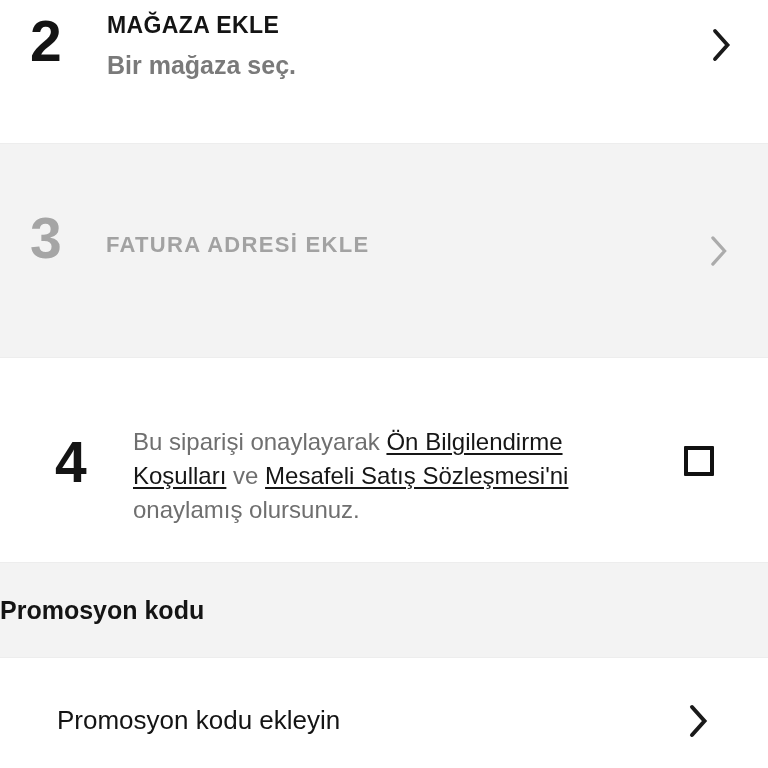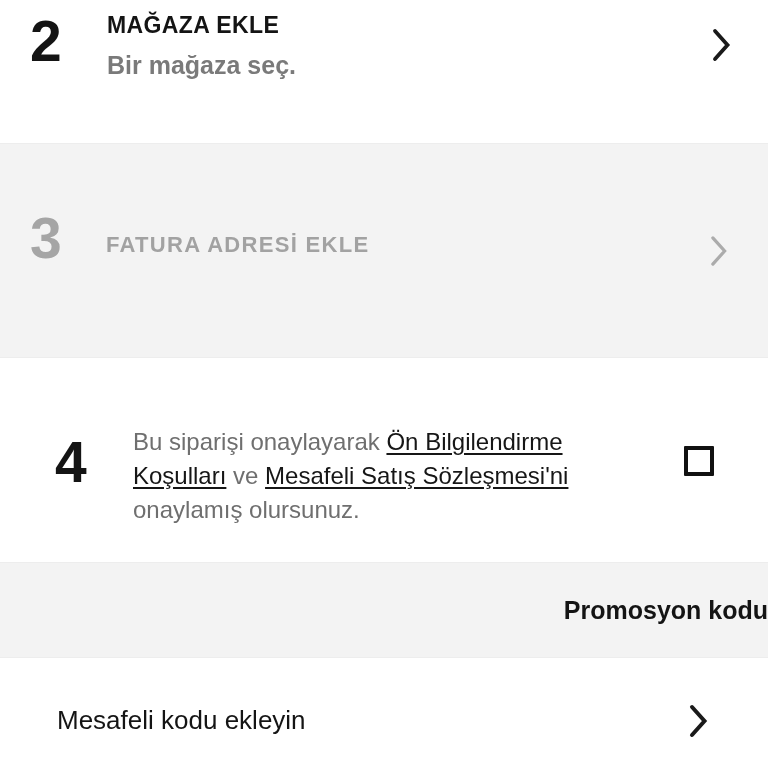--- a/index.html
+++ b/index.html
@@ -38,21 +38,21 @@
   .sec-terms .para { position:absolute; left:133px; top:52px; width:492px;
     font-size:24px; line-height:34px; color:#6f6f6f;margin-top:15px; }
   .sec-terms .para a { color:#161616; text-decoration:underline;
     text-underline-offset:3px; text-decoration-thickness:1.5px; cursor:pointer; }
   .checkbox { position:absolute; left:684px; top:88px; width:30px; height:30px;
     border:4px solid #111111; border-radius:1px; background:#ffffff; cursor:pointer; }
 
   
   .promo-header { position:absolute; top:562px; left:0; width:768px; height:96px;
     background:#f3f3f3; border-top:1px solid #ededed; border-bottom:1px solid #ededed;
-    display:flex; align-items:center; justify-content:flex-end; }
+    display:flex; align-items:center; justify-content:flex-start; }
   .promo-header .hdr { font-size:25px; font-weight:700; color:#141414; }
 
   
   .promo-row { position:absolute; top:658px; left:0; width:768px; height:110px; background:#ffffff; }
   .promo-row .label { position:absolute; left:57px; top:47px; font-size:26px; font-weight:400; color:#141414; }
   .promo-row .chev { right:60px; top:45px; }
 </style>
 </head>
 <body>
 
@@ -83,21 +83,21 @@
     <div class="step-num">4</div>
     <p class="para"><span>Bu siparişi onaylayarak </span><a>Ön Bilgilendirme Koşulları</a><span> ve </span><a>Mesafeli Satış Sözleşmesi'ni</a><span> onaylamış olursunuz.</span></p>
     <span class="checkbox" role="checkbox" aria-checked="false"></span>
   </section>
 
   <section class="promo-header">
     <div class="hdr">Promosyon kodu</div>
   </section>
 
   <section class="promo-row">
-    <div class="label">Mesafeli kodu ekleyin</div>
+    <div class="label">Promosyon kodu ekleyin</div>
     <span class="chev">
       <svg width="20" height="36" viewBox="0 0 20 34" aria-hidden="true">
         <path d="M4 3 L16.5 17 L4 31" fill="none" stroke="currentColor" stroke-width="4" stroke-linecap="round" stroke-linejoin="miter"></path>
       </svg>
     </span>
   </section>
 
 </div>
 
 </body></html>

